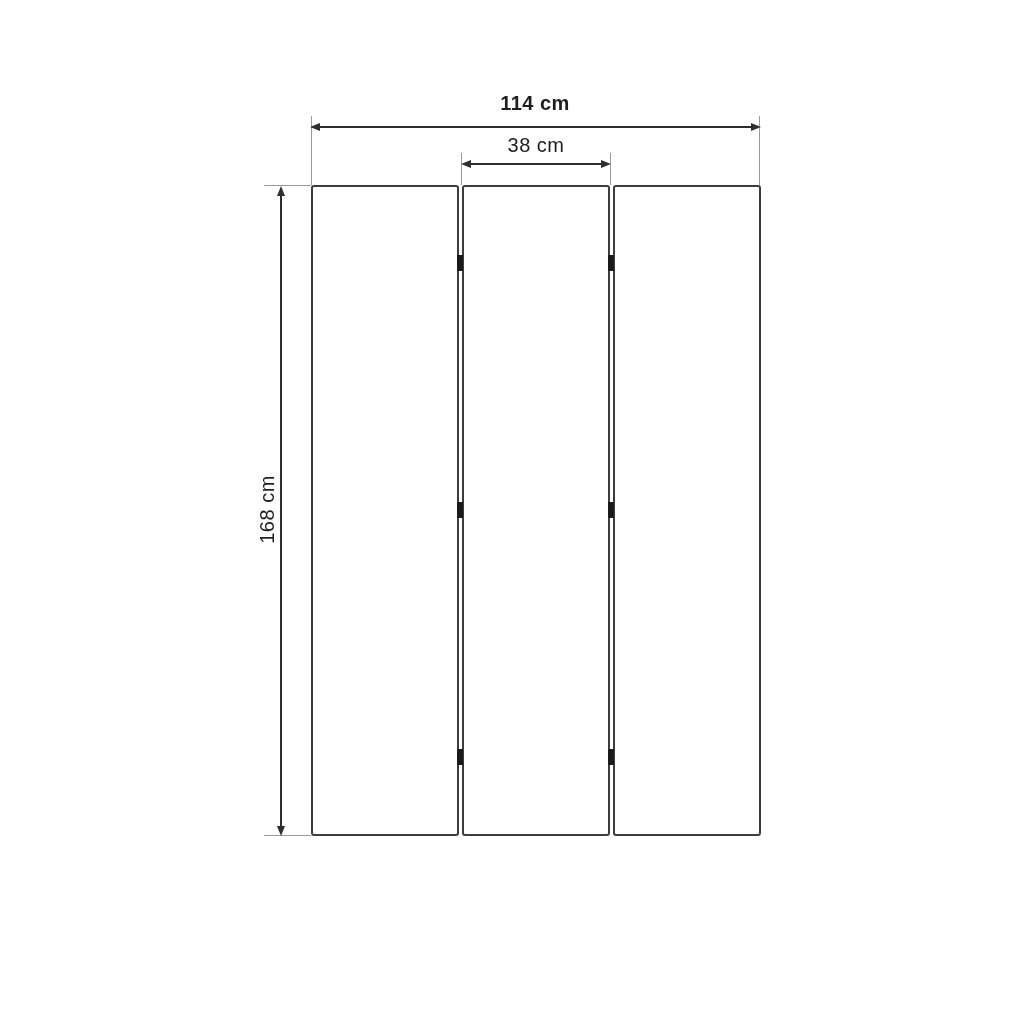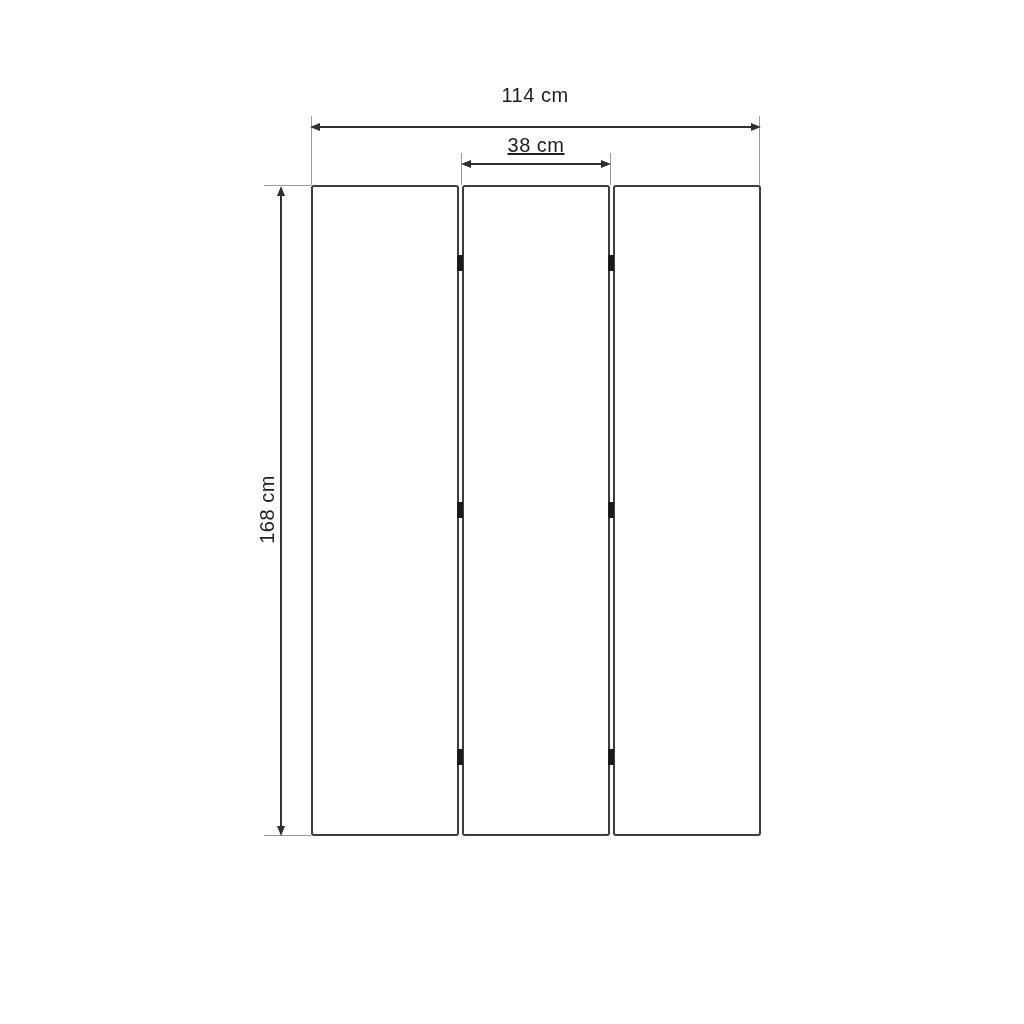--- a/index.html
+++ b/index.html
@@ -54,22 +54,22 @@
   .arr-down{border-left:4px solid transparent;border-right:4px solid transparent;border-top:10px solid var(--dim-line);}
   
   .dim-label{
     position:absolute;
     color:var(--label);
     font-size:20px;
     letter-spacing:0.5px;
     white-space:nowrap;
     text-align:center;
   }
-  .label-width{left:455px;top:84px;width:160px;}
-  .label-panel{left:456px;top:134px;width:160px;text-decoration:underline;}
+  .label-width{left:455px;top:92px;width:160px;font-weight:bold;}
+  .label-panel{left:456px;top:134px;width:160px;}
   .label-height{
     left:187px;top:498px;width:160px;
     transform:rotate(-90deg);
     transform-origin:center;
   }
 </style>
 </head>
 <body>
 
 <div class="canvas">

